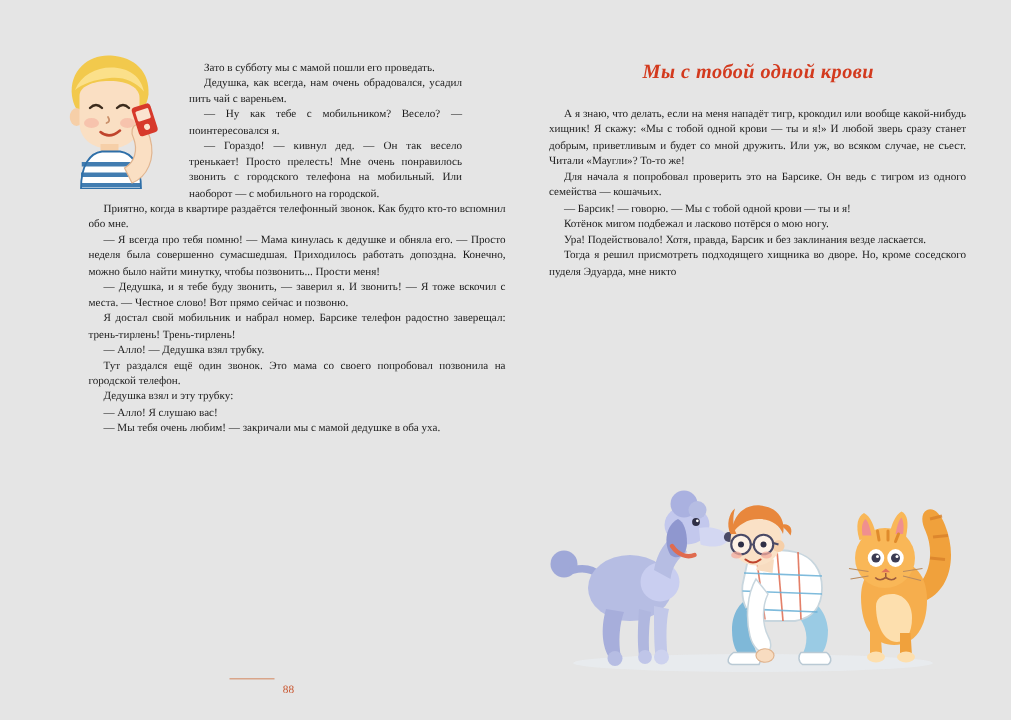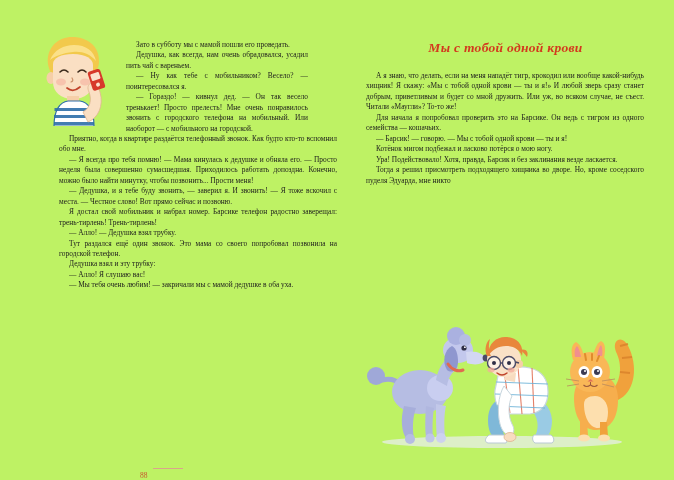--- a/index.html
+++ b/index.html
@@ -10,21 +10,21 @@
   body {
     width: 674px;
     height: 480px;
     overflow: hidden;
     font-family: "Liberation Serif", serif;
   }
   .page {
     position: relative;
     width: 674px;
     height: 480px;
-    background: #bef264;
+    background: #e5e5e5;
   }
   .spread {
     position: absolute;
     inset: 0;
     display: flex;
   }
   .page-left, .page-right {
     position: relative;
     width: 337px;
     height: 480px;
@@ -85,25 +85,24 @@
     top: 71px;
     width: 278px;
   }
 
   
   .folio {
     position: absolute;
     left: 140px;
     top: 452px;
     width: 56px;
-    text-align: left;
+    text-align: right;
     font-size: 7.5px;
     color: #c9562f;
     font-family: "Liberation Serif", serif;
-    margin-top: 16px;
   }
   .folio .rule {
     width: 30px;
     height: 1px;
     background: #d9a58a;
     margin: 0 auto 2px auto;
   }
 
   
   .illus-boy {

